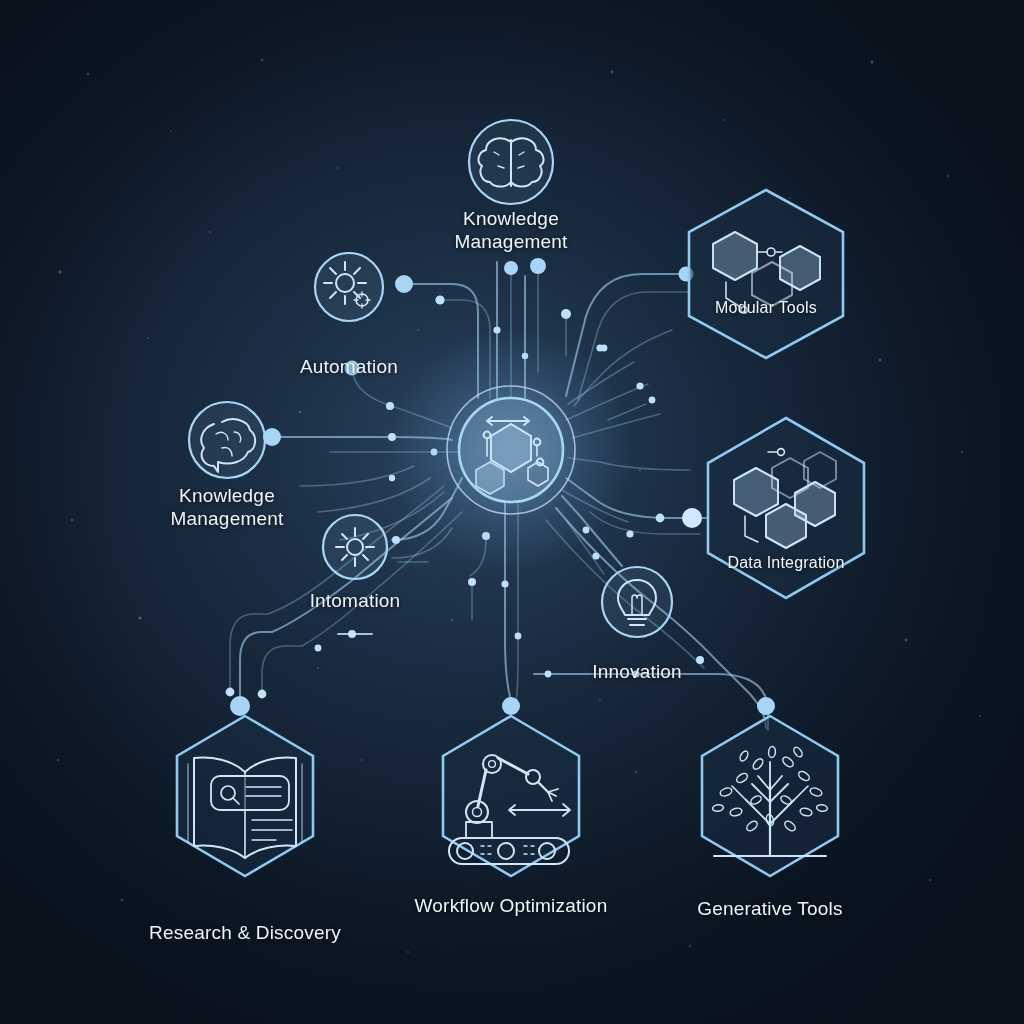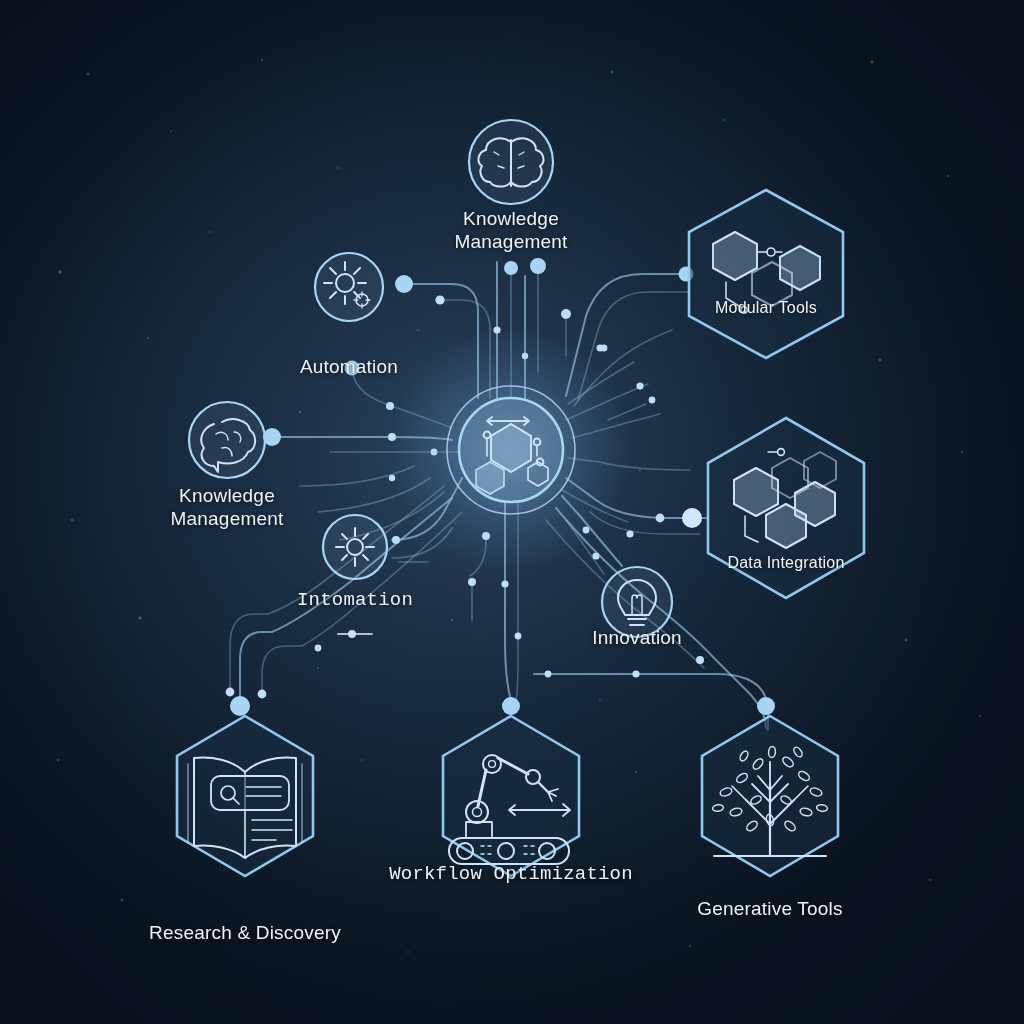--- a/index.html
+++ b/index.html
@@ -389,23 +389,23 @@
 
   <div class="lbl" style="left:349px;top:332px;width:220px;margin-top:23px;">Automation</div>
 
   <div class="lbl inner" style="left:766px;top:296px;width:220px;">Modular Tools</div>
 
   <div class="lbl" style="left:227px;top:484px;width:230px;">Knowledge
 Management</div>
 
   <div class="lbl inner" style="left:786px;top:527px;width:230px;margin-top:24px;">Data Integration</div>
 
-  <div class="lbl" style="left:355px;top:589px;width:220px;font-family:Liberation Mono, monospace;">Intomation</div>
-
-  <div class="lbl" style="left:637px;top:626px;width:220px;">Innovation</div>
+  <div class="lbl" style="left:355px;top:589px;width:220px;">Intomation</div>
+
+  <div class="lbl" style="left:637px;top:660px;width:220px;">Innovation</div>
 
   <div class="lbl" style="left:245px;top:897px;width:280px;margin-top:24px;">Research &amp; Discovery</div>
 
-  <div class="lbl" style="left:511px;top:863px;width:280px;font-family:Liberation Mono, monospace;">Workflow Optimization</div>
+  <div class="lbl" style="left:511px;top:894px;width:280px;">Workflow Optimization</div>
 
   <div class="lbl" style="left:770px;top:897px;width:280px;">Generative Tools</div>
 
 </div>
 
 </body></html>

